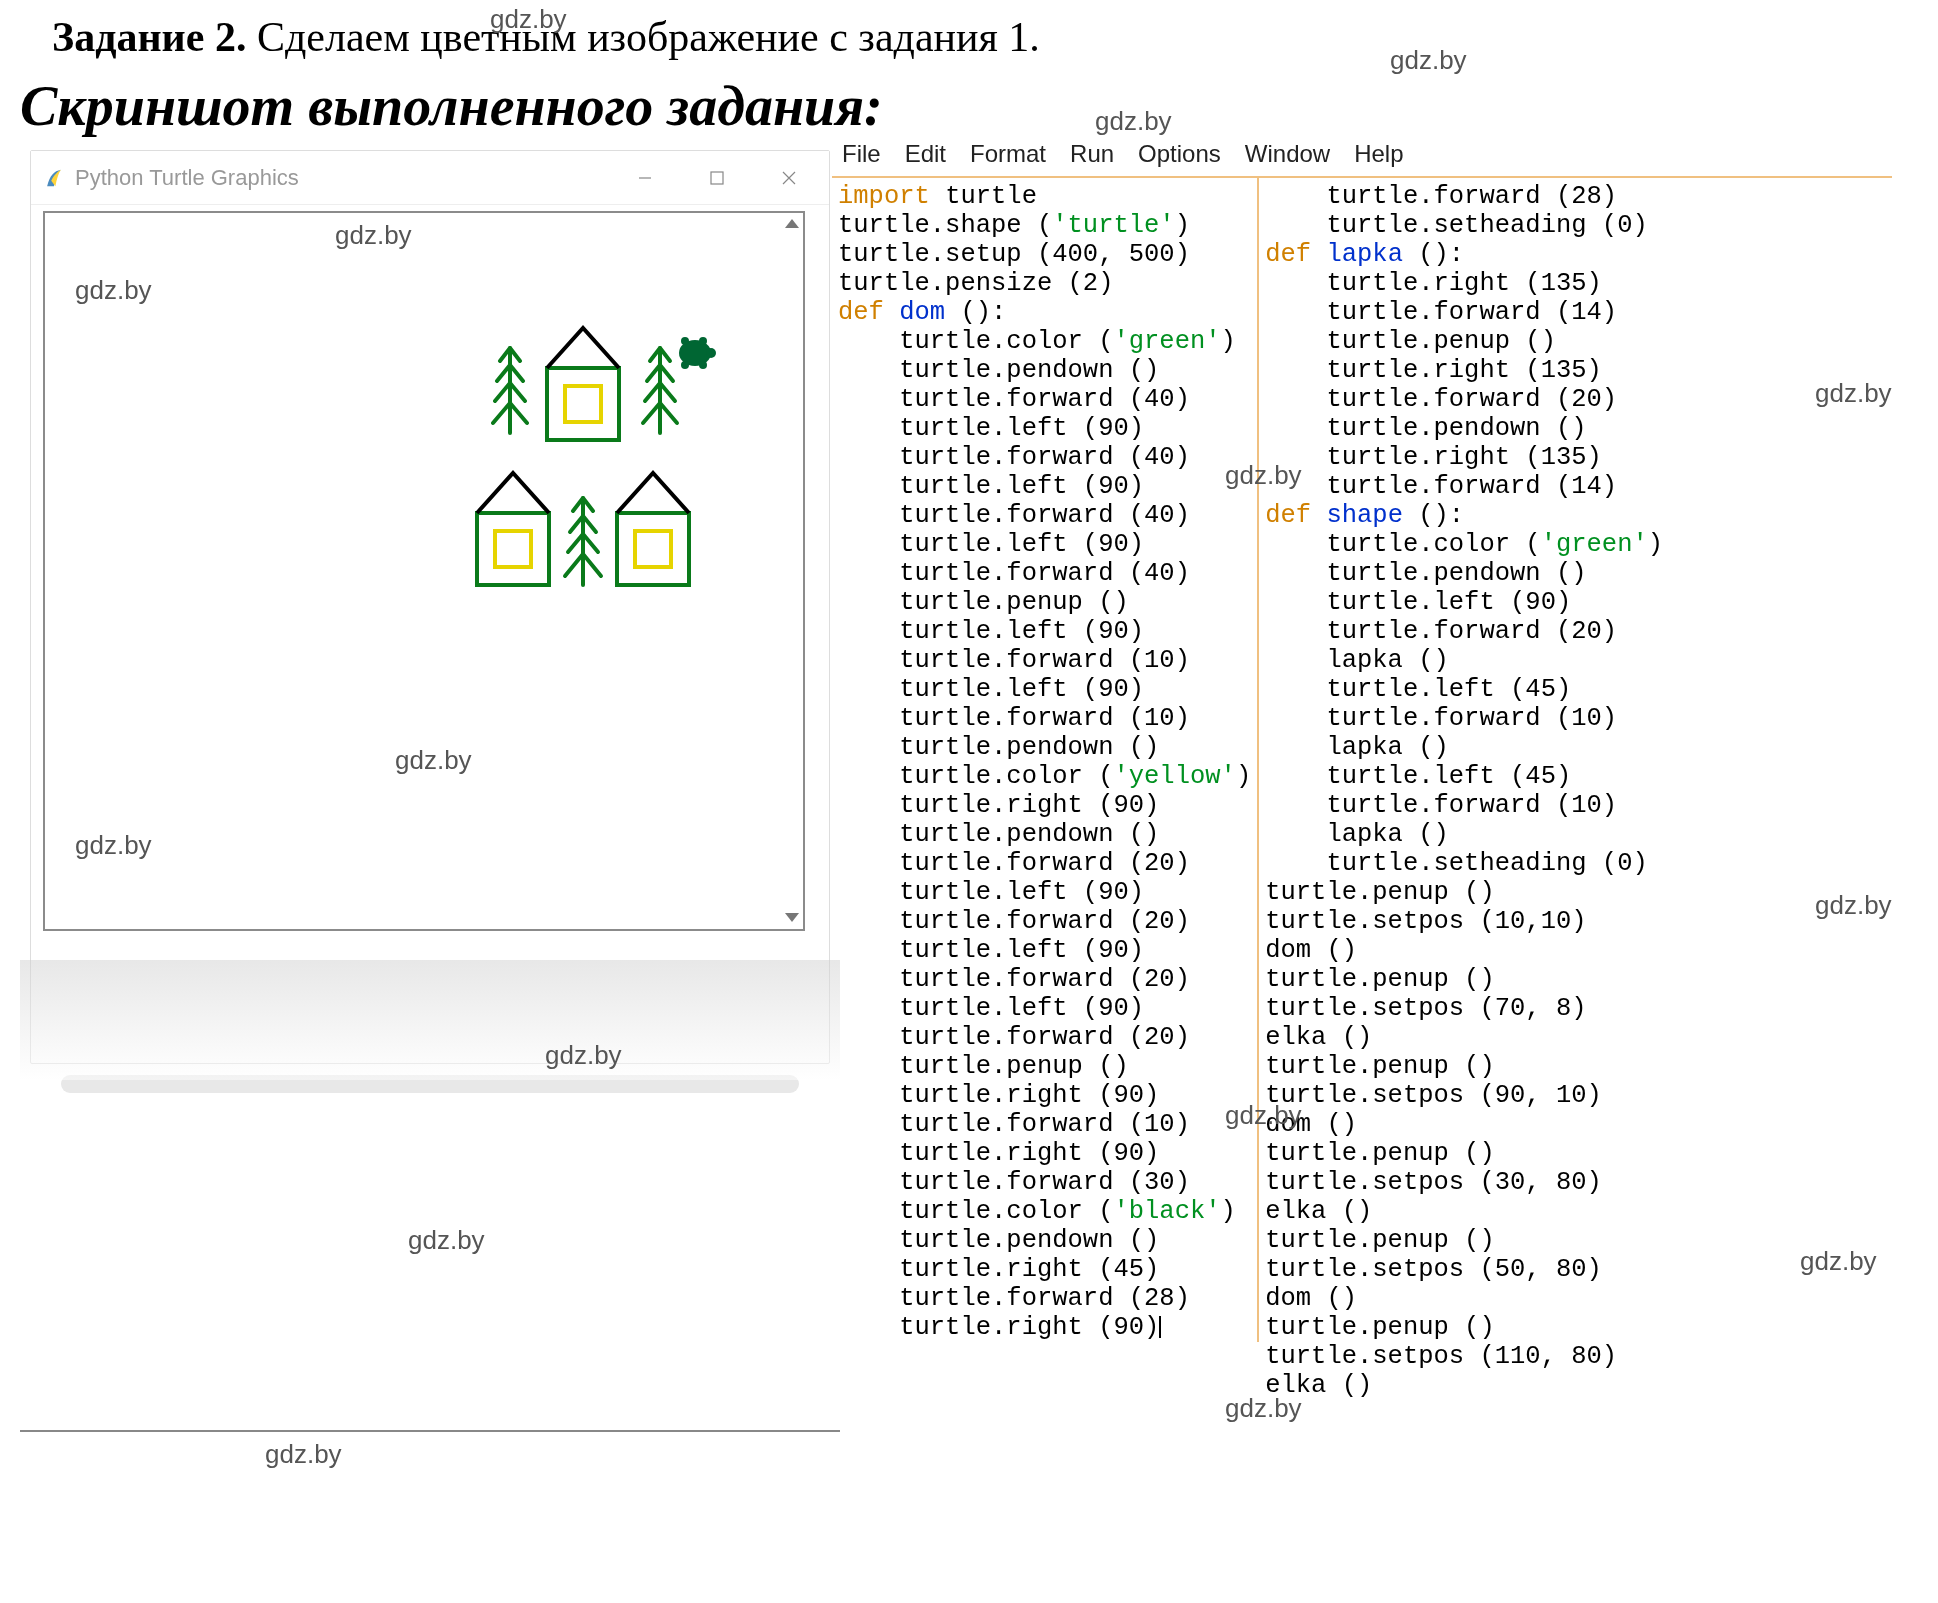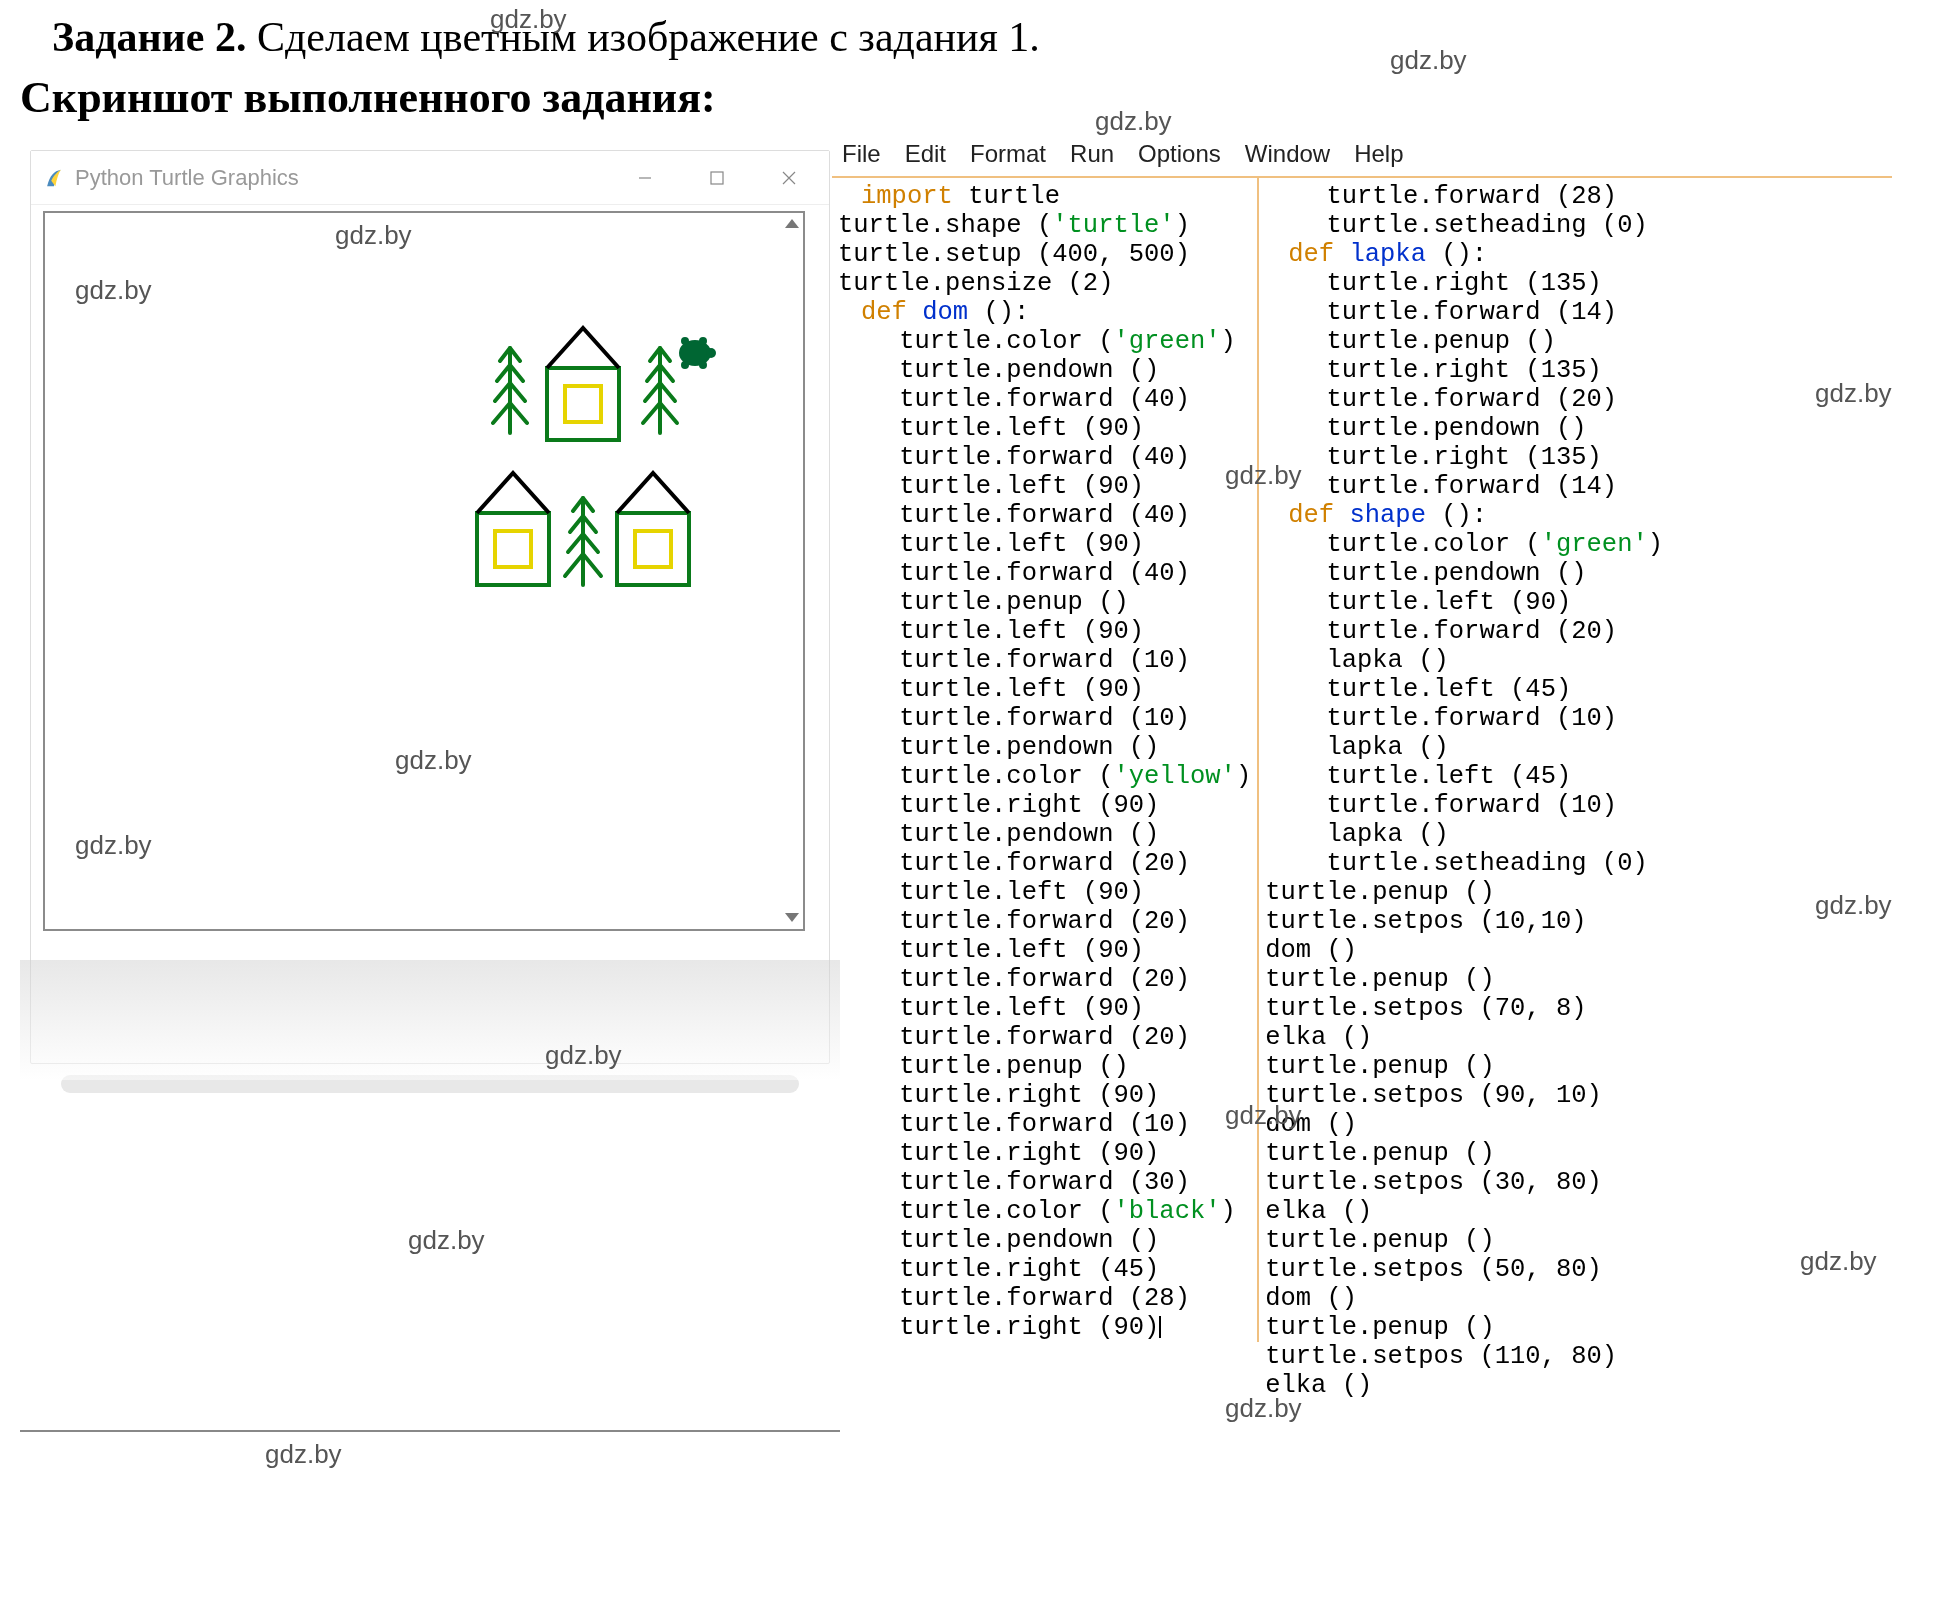--- a/index.html
+++ b/index.html
@@ -18,22 +18,23 @@
       top: 8px;
       width: 1860px;
     }
     .task-line1 {
       font-size: 42px;
       color: #000;
       line-height: 1.4;
     }
     .task-line1 .bold { font-weight: bold; margin-left: 32px; }
     .task-line2 {
-      font-size: 44px;
+      font-size: 56px;
       font-weight: bold;
+      font-style: italic;
       color: #000;
       line-height: 1.4;
     }
     
     .turtle-window {
       position: absolute;
       left: 30px;
       top: 150px;
       width: 800px;
       height: 914px;
@@ -128,21 +129,21 @@
       align-items: flex-start;
     }
     .code-col {
       padding: 4px 6px 0 6px;
       font-size: 25.5px;
       line-height: 29px;
       white-space: pre;
       color: #000;
     }
     .code-col.left { border-right: 2px solid #f0c080; flex-shrink: 0; }
-    .kw { color: #d08000; margin-left: 23px; }
+    .kw { color: #d08000; }
     .fn { color: #0030cc; }
     .str { color: #009020; }
     
     .wm {
       position: absolute;
       color: #555;
       font-family: Arial, sans-serif;
       font-size: 26px;
       pointer-events: none;
     }

